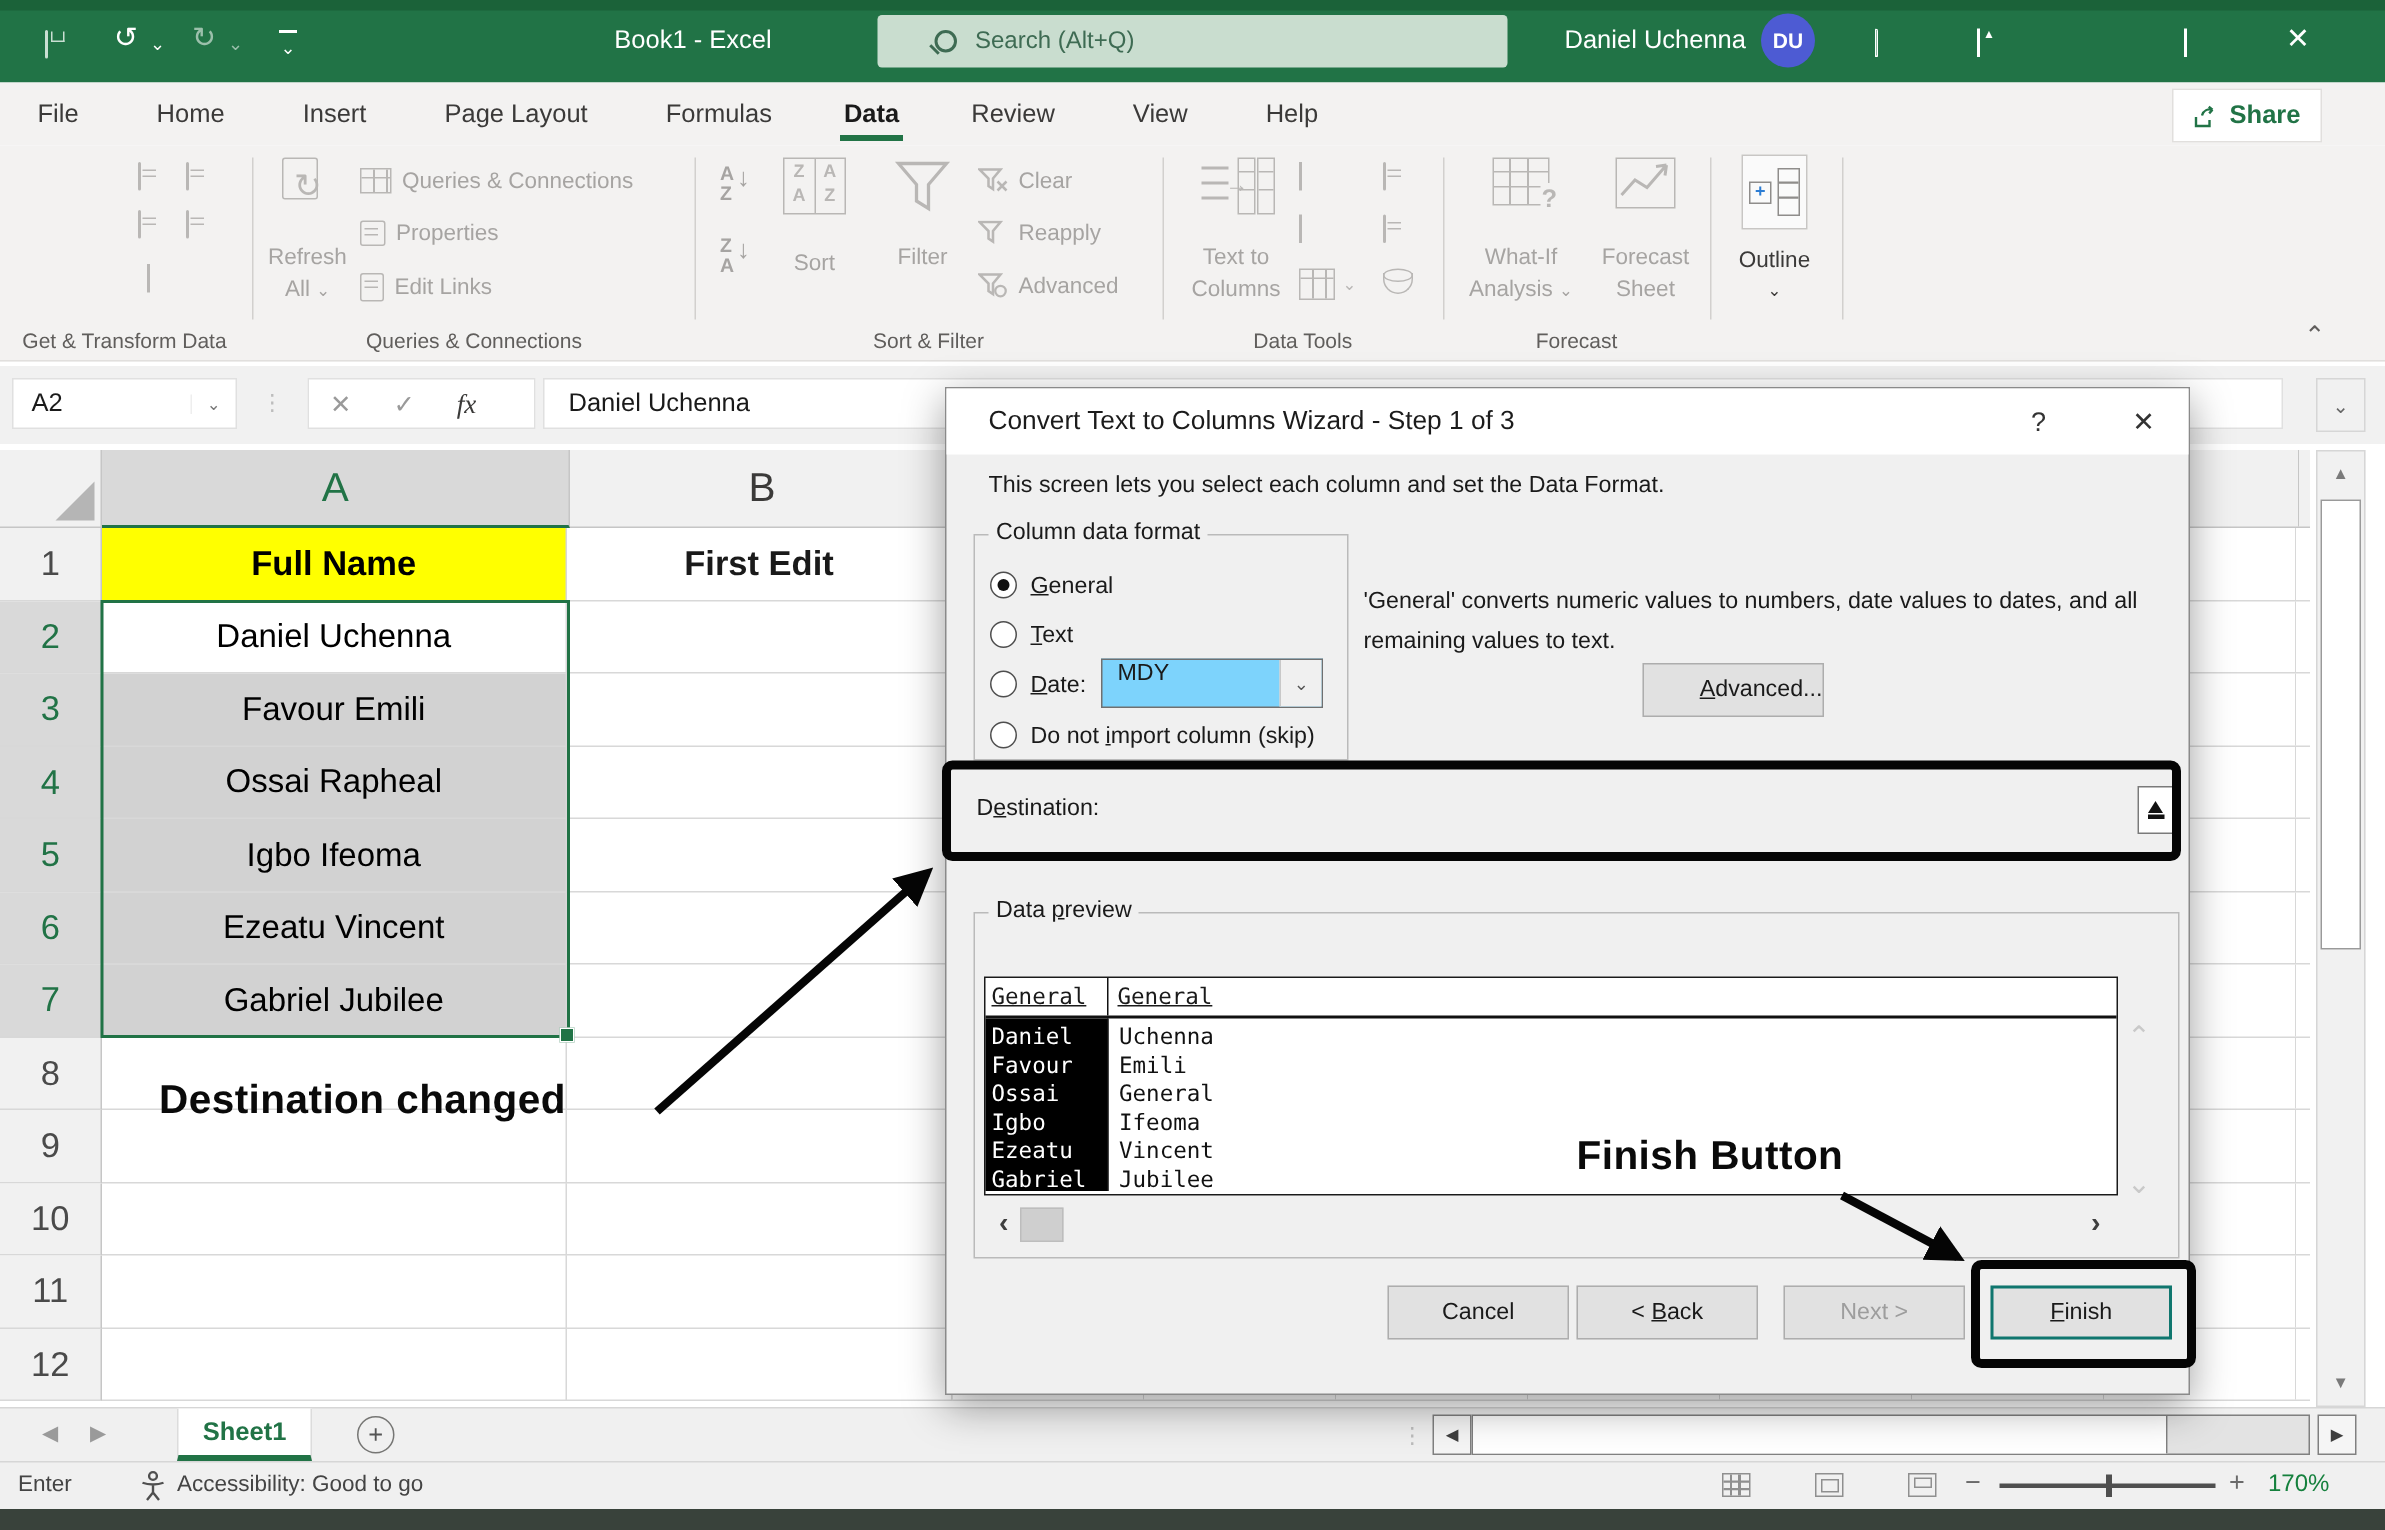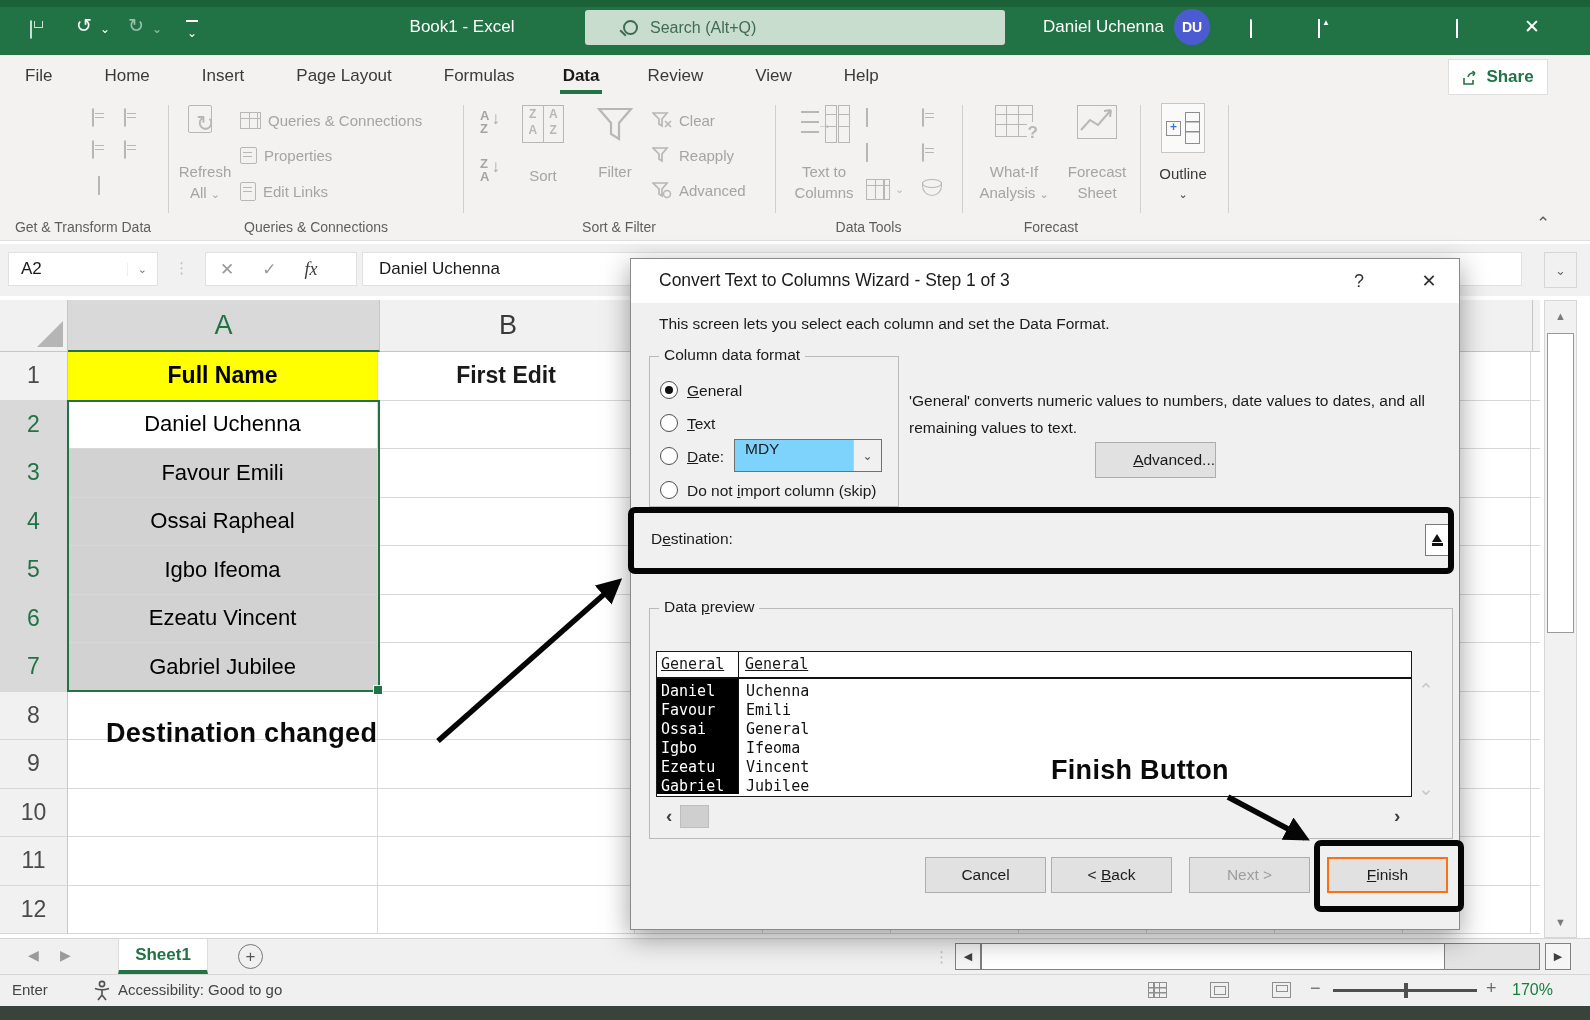--- a/index.html
+++ b/index.html
@@ -162,21 +162,21 @@
   .radio{position:absolute;width:18px;height:18px;border:1px solid #4e4e4e;border-radius:50%;background:#fff;box-sizing:border-box;}
   .radio.on::after{content:"";position:absolute;left:3.5px;top:3.5px;width:8px;height:8px;border-radius:50%;background:#111;}
   .rlabel{position:absolute;white-space:nowrap;}
   .u{text-decoration:underline;}
   .combo{position:absolute;background:#7dd3fc;border:1px solid #707070;box-sizing:border-box;display:flex;}
   .combo .val{flex:1;padding-left:10px;}
   .combo .dd{width:27px;height:100%;background:#f0f0f0;border-left:1px solid #c8c8c8;display:flex;align-items:center;justify-content:center;color:#555;font-size:12px;}
   .dbtn{position:absolute;width:121px;height:36px;background:#e1e1e1;border:1px solid #adadad;box-sizing:border-box;
         display:flex;align-items:center;justify-content:center;font-size:15.5px;color:#1a1a1a;}
   .dbtn.disabled{color:#9d9d9d;}
-  .dbtn.focusblue{border:2px solid #f97316;}
+  .dbtn.focusblue{border:2px solid #0f766e;}
   .dinput{position:absolute;background:#fff;border:1px solid #7a7a7a;box-sizing:border-box;display:flex;align-items:center;padding-left:9px;font-size:15.5px;}
   .caret{display:inline-block;width:1px;height:19px;background:#111;margin-left:1px;}
   .rangebtn{position:absolute;width:24px;height:32px;background:#fff;border:1px solid #7a7a7a;box-sizing:border-box;
      display:flex;flex-direction:column;align-items:center;justify-content:center;gap:1px;}
   .rangebtn .tri{width:0;height:0;border-left:5.5px solid transparent;border-right:5.5px solid transparent;border-bottom:8px solid #111;}
   .rangebtn .bar{width:11px;height:2.5px;background:#111;}
   .pv-table{position:absolute;left:25px;top:392px;width:756px;height:146px;border:1px solid #1a1a1a;background:#fff;box-sizing:border-box;
      font-family:"DejaVu Sans Mono",monospace;font-size:15px;}
   .pv-head{height:27px;border-bottom:2px solid #111;display:flex;box-sizing:border-box;}
   .pv-h1{width:82px;border-right:1px solid #111;box-sizing:border-box;padding:3px 0 0 4px;}

